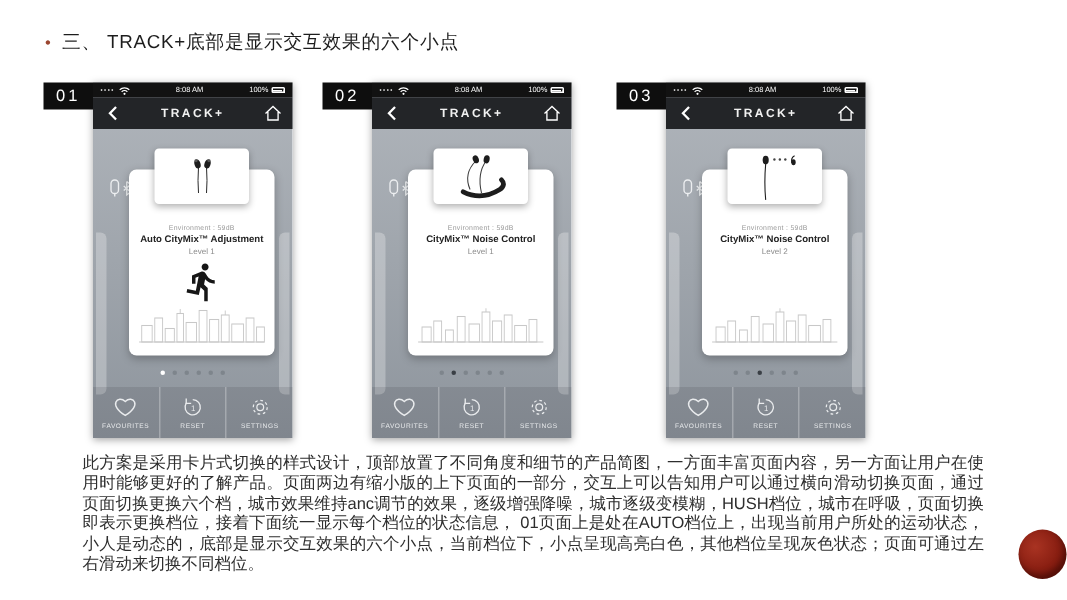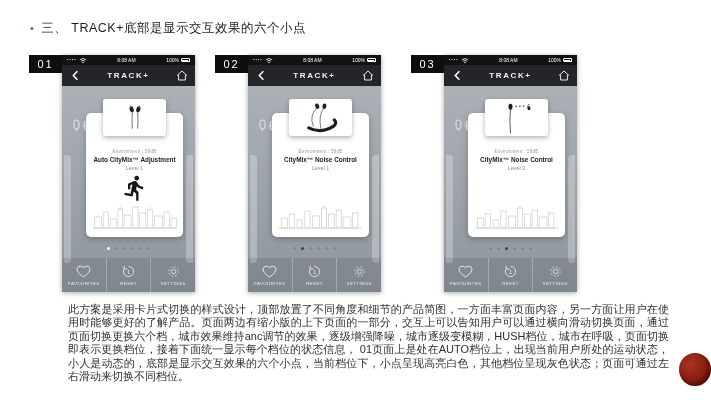--- a/index.html
+++ b/index.html
@@ -5,21 +5,21 @@
   * { margin:0; padding:0; box-sizing:border-box; }
   html,body { width:711px; height:400px; }
   body {
     position:relative; width:711px; height:400px; background:#ffffff;
     font-family:"Liberation Sans", sans-serif; overflow:hidden;
   }
   
   .slide-title { position:absolute; left:30px; top:20px; font-size:12.5px; color:#1d1d1d; letter-spacing:.5px; }
   .slide-title .bullet { color:#9b4630; margin-right:7px; font-size:11px; }
   .slide-body {
-    position:absolute; left:68px; top:303px; width:601px;
+    position:absolute; left:55px; top:303px; width:601px;
     font-size:11px; line-height:13.4px; color:#2e2e2e; text-align:justify;
   }
   .logo-dot {
     position:absolute; left:679px; top:353px; width:32px; height:33px; border-radius:50%;
     background:radial-gradient(circle at 35% 35%, #a93322, #7e170c 70%);
     box-shadow:inset -2px -3px 4px rgba(0,0,0,.35);
   }
   
   .tag {
     position:absolute; top:0; left:-33px; width:33px; height:18px; background:#0e0e0e;

